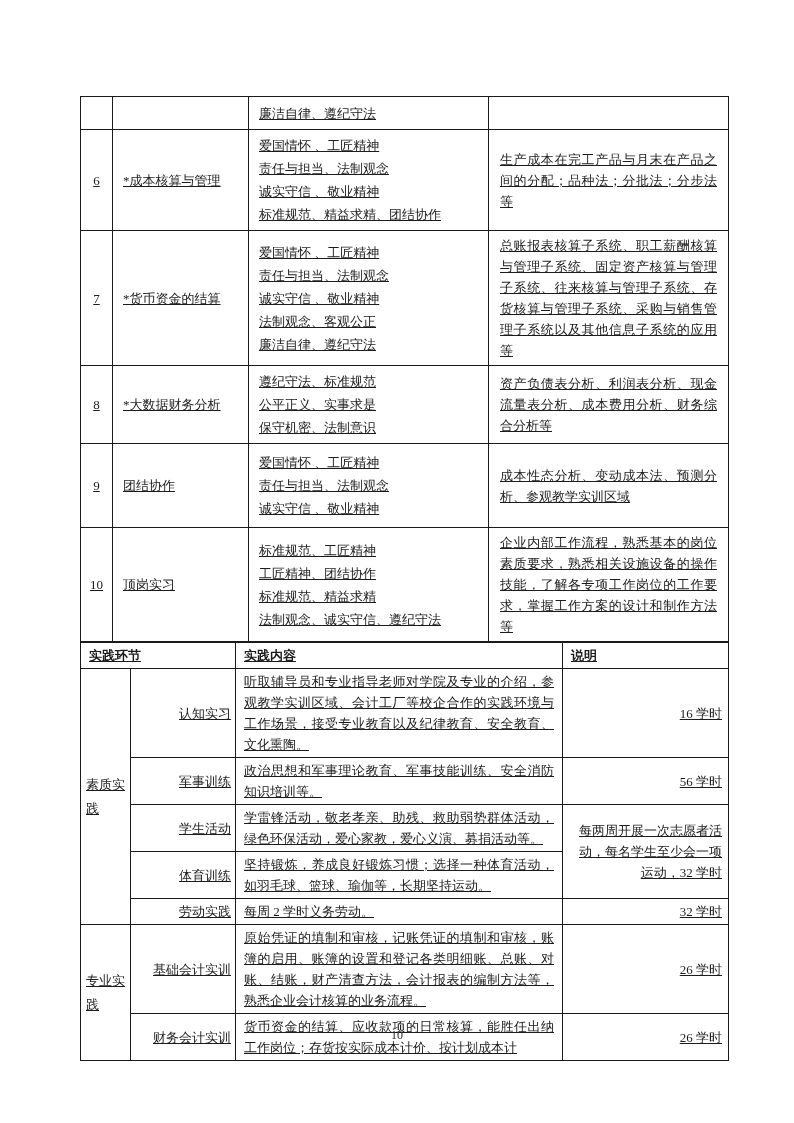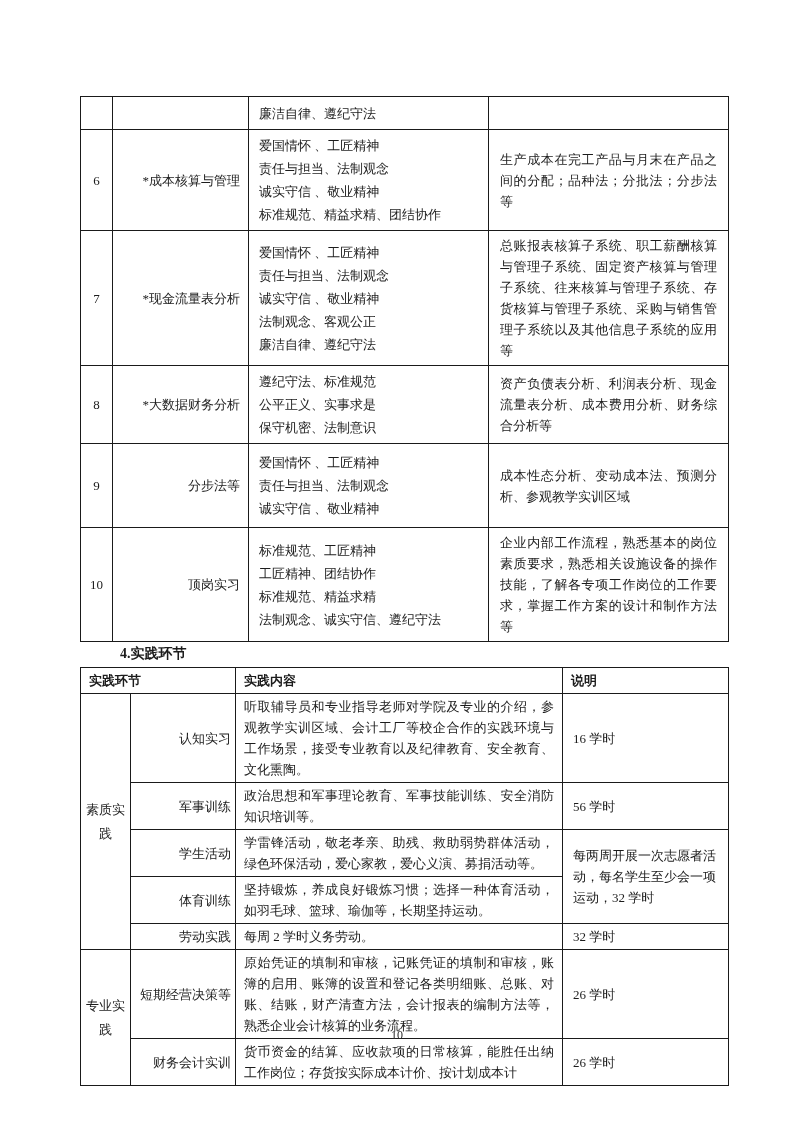--- a/index.html
+++ b/index.html
@@ -5,32 +5,32 @@
   html, body { margin: 0; padding: 0; background: #ffffff; }
   .page {
     position: relative;
     width: 794px; height: 1123px;
     background: #ffffff;
     font-family: "Liberation Serif", "DejaVu Serif", serif;
     color: #1c1c1c;
     overflow: hidden;
   }
   .content { position: absolute; left: 80px; top: 96px; width: 648px; }
-  table { border-collapse: collapse; table-layout: fixed; width: 648px; }
+  table { border-collapse: collapse; table-layout: fixed; width: 648px; text-decoration: underline; }
   td {
     border: 1.5px solid #1a1a1a;
     vertical-align: middle;
     font-size: 13px;
     line-height: 21px;
     padding: 2px 8px;
     overflow: hidden;
   }
   
   .num-cell { text-align: center; padding: 2px 2px; }
-  .course-cell { text-align: right; padding-left: 10px; }
+  .course-cell { text-align: left; padding-left: 10px; }
   .qual-cell { padding: 4px 6px 4px 10px; }
   .qual-cell .qline { line-height: 23px; }
   .desc-cell { text-align: justify; padding: 4px 11px; }
   
   tr.h28  td { height: 24px; }
   tr.h94  td { height: 90px; }
   tr.h127 td { height: 123px; }
   tr.h69  td { height: 65px; }
   tr.h79  td { height: 75px; }
   tr.h107 td { height: 103px; }
@@ -46,24 +46,24 @@
   .section-heading {
     font-weight: bold;
     font-size: 14px;
     line-height: 24px;
     padding-left: 40px;
     height: 25px;
   }
   
   .ptable td { }
   .phead { font-weight: bold; text-align: left; }
-  .group-cell { text-align: center; padding: 2px 5px; line-height: 24px; }
+  .group-cell { padding: 2px 5px; line-height: 24px; }
   .item-cell { text-align: right; padding: 2px 4px; }
   .pcontent-cell { text-align: justify; padding: 2px 8px; }
-  .note-cell { text-align: left; padding: 2px 6px 2px 10px; }
+  .note-cell { text-align: right; padding: 2px 6px 2px 10px; }
   .page-number {
     position: absolute; left: 0; top: 1028px; width: 100%;
     text-align: center; font-size: 12px; color: #2a2a2a;
   }
 </style>
 </head>
 <body>
 
 <div class="page">
   <div class="content">
@@ -90,21 +90,21 @@
         <td class="qual-cell">
           <div class="qline">爱国情怀 、工匠精神</div>
           <div class="qline">责任与担当、法制观念</div>
           <div class="qline">诚实守信 、敬业精神</div>
           <div class="qline">标准规范、精益求精、团结协作</div>
         </td>
         <td class="desc-cell">生产成本在完工产品与月末在产品之间的分配；品种法；分批法；分步法等</td>
       </tr>
       <tr class="h127">
         <td class="num-cell">7</td>
-        <td class="course-cell">*现金流量表分析</td>
+        <td class="course-cell">*货币资金的结算</td>
         <td class="qual-cell">
           <div class="qline">爱国情怀 、工匠精神</div>
           <div class="qline">责任与担当、法制观念</div>
           <div class="qline">诚实守信 、敬业精神</div>
           <div class="qline">法制观念、客观公正</div>
           <div class="qline">廉洁自律、遵纪守法</div>
         </td>
         <td class="desc-cell">总账报表核算子系统、职工薪酬核算与管理子系统、固定资产核算与管理子系统、往来核算与管理子系统、存货核算与管理子系统、采购与销售管理子系统以及其他信息子系统的应用等</td>
       </tr>
       <tr class="h69">
@@ -112,21 +112,21 @@
         <td class="course-cell">*大数据财务分析</td>
         <td class="qual-cell">
           <div class="qline">遵纪守法、标准规范</div>
           <div class="qline">公平正义、实事求是</div>
           <div class="qline">保守机密、法制意识</div>
         </td>
         <td class="desc-cell">资产负债表分析、利润表分析、现金流量表分析、成本费用分析、财务综合分析等</td>
       </tr>
       <tr class="h79">
         <td class="num-cell">9</td>
-        <td class="course-cell">分步法等</td>
+        <td class="course-cell">团结协作</td>
         <td class="qual-cell">
           <div class="qline">爱国情怀 、工匠精神</div>
           <div class="qline">责任与担当、法制观念</div>
           <div class="qline">诚实守信 、敬业精神</div>
         </td>
         <td class="desc-cell">成本性态分析、变动成本法、预测分析、参观教学实训区域</td>
       </tr>
       <tr class="h107">
         <td class="num-cell">10</td>
         <td class="course-cell">顶岗实习</td>
@@ -134,21 +134,20 @@
           <div class="qline">标准规范、工匠精神</div>
           <div class="qline">工匠精神、团结协作</div>
           <div class="qline">标准规范、精益求精</div>
           <div class="qline">法制观念、诚实守信、遵纪守法</div>
         </td>
         <td class="desc-cell">企业内部工作流程，熟悉基本的岗位素质要求，熟悉相关设施设备的操作技能，了解各专项工作岗位的工作要求，掌握工作方案的设计和制作方法等</td>
       </tr>
     </tbody>
       </table>
 
-    <div class="section-heading">4.实践环节</div>
 
     <table class="ptable">
       <colgroup>
         <col style="width:50px">
           <col style="width:105px">
           <col style="width:327px">
           <col style="width:166px">
       </colgroup>
       <tbody>
           <tr class="hHead">
@@ -176,21 +175,21 @@
         <td class="item-cell">体育训练</td>
         <td class="pcontent-cell">坚持锻炼，养成良好锻炼习惯；选择一种体育活动，如羽毛球、篮球、瑜伽等，长期坚持运动。</td>
       </tr>
       <tr class="h22">
         <td class="item-cell">劳动实践</td>
         <td class="pcontent-cell">每周 2 学时义务劳动。</td>
         <td class="note-cell">32 学时</td>
       </tr>
       <tr class="h87">
         <td class="group-cell" rowspan="2">专业实践</td>
-        <td class="item-cell">短期经营决策等</td>
+        <td class="item-cell">基础会计实训</td>
         <td class="pcontent-cell">原始凭证的填制和审核，记账凭证的填制和审核，账簿的启用、账簿的设置和登记各类明细账、总账、对账、结账，财产清查方法，会计报表的编制方法等，熟悉企业会计核算的业务流程。</td>
         <td class="note-cell">26 学时</td>
       </tr>
       <tr class="h40">
         <td class="item-cell">财务会计实训</td>
         <td class="pcontent-cell">货币资金的结算、应收款项的日常核算，能胜任出纳工作岗位；存货按实际成本计价、按计划成本计</td>
         <td class="note-cell">26 学时</td>
       </tr>
     </tbody>
       </table>

